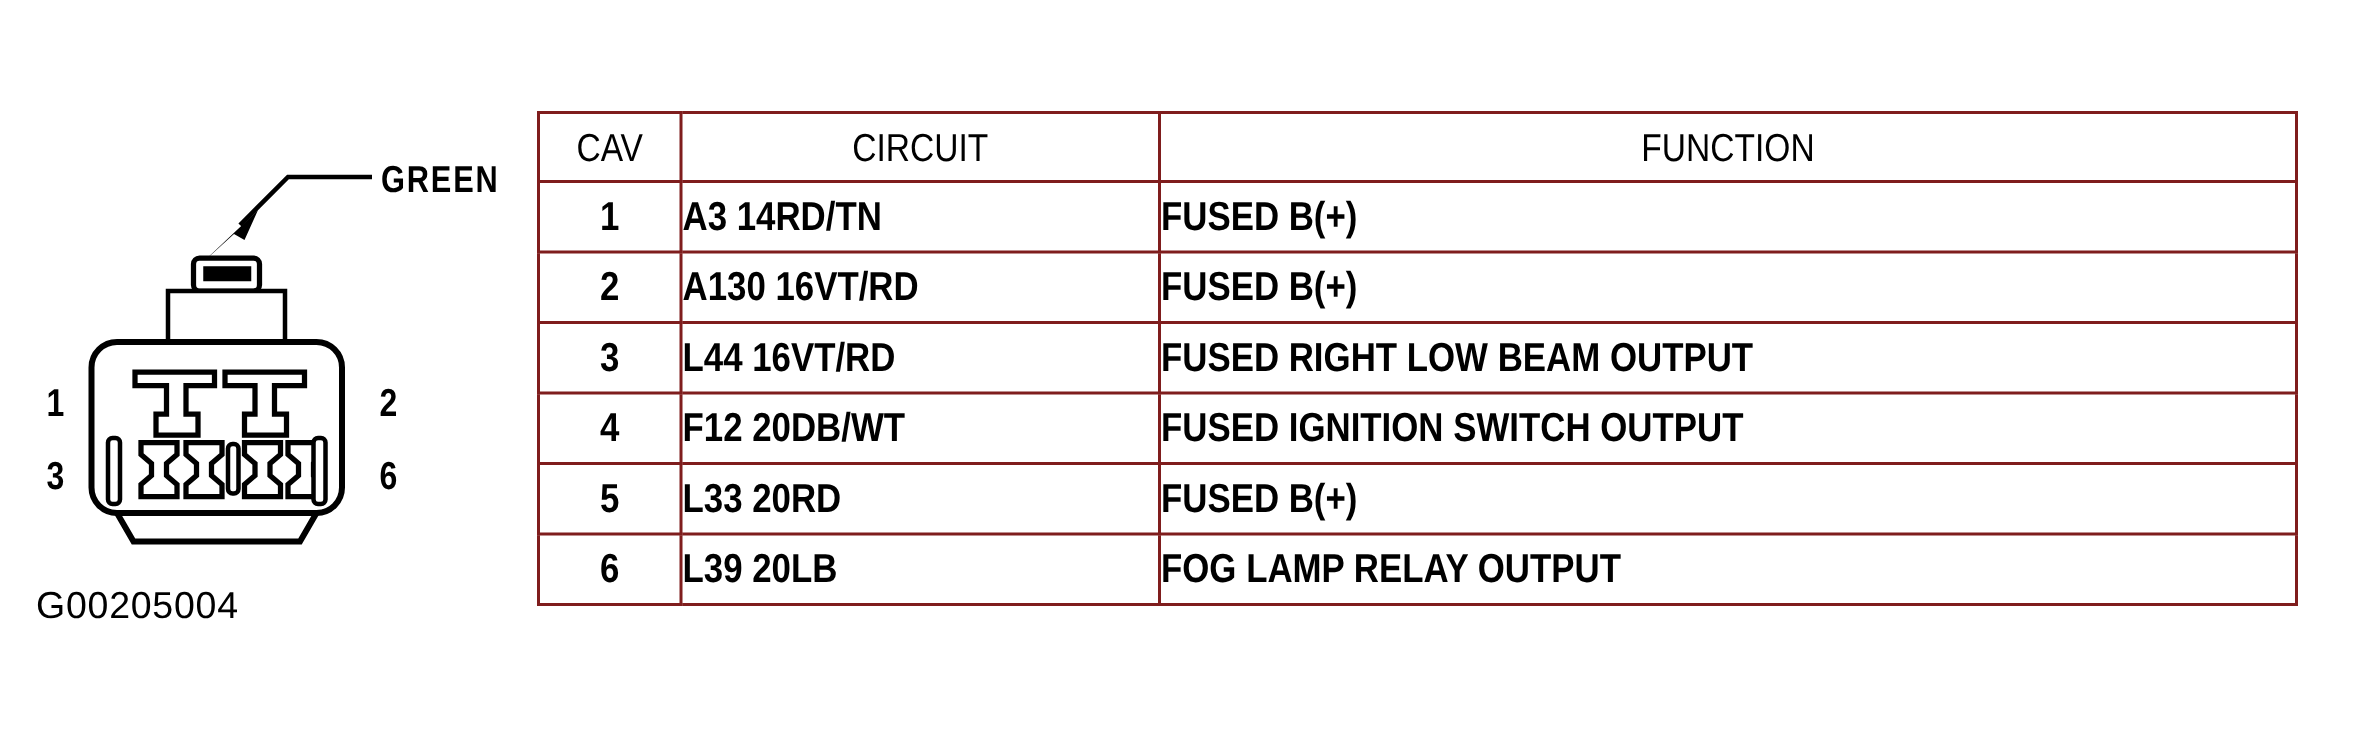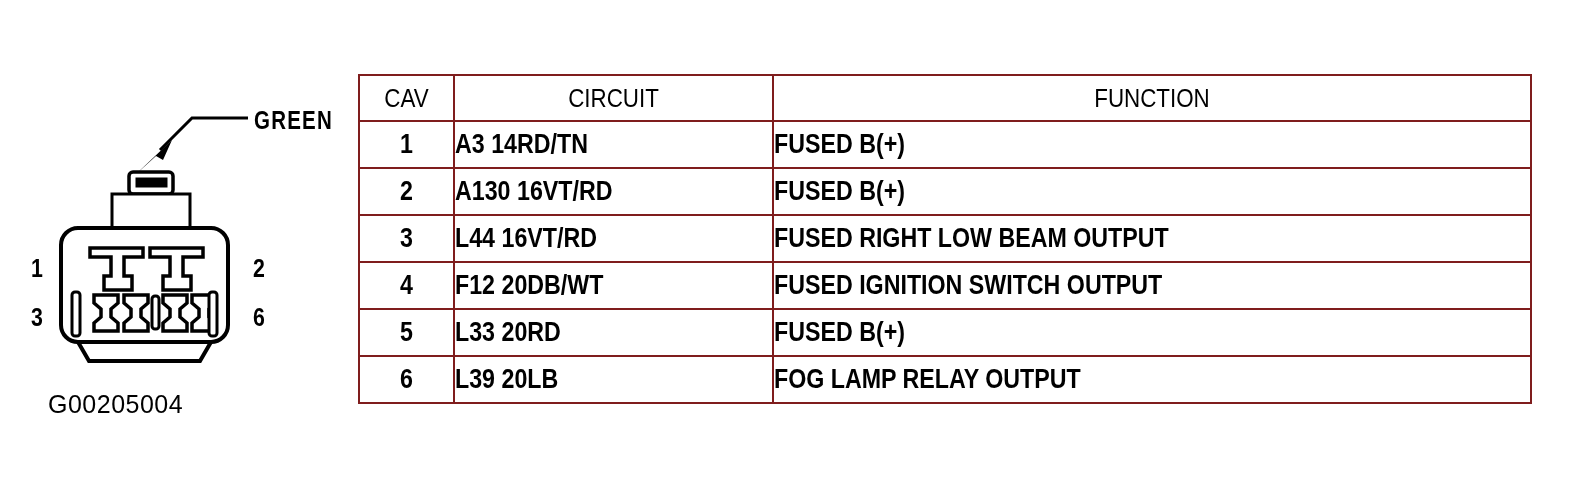--- a/index.html
+++ b/index.html
@@ -47,21 +47,21 @@
     font-size: 25px;
     letter-spacing: 1.5px;
   }
   #pin-label-1 { left: 31px; top: 255px; font-size: 26px; }
   #pin-label-3 { left: 31px; top: 304px; font-size: 26px; }
   #pin-label-2 { left: 253px; top: 255px; font-size: 26px; }
   #pin-label-6 { left: 253px; top: 304px; font-size: 26px; }
 
   #figure-caption {
     position: absolute;
-    left: 48px;
+    left: 24px;
     top: 390px;
     font-size: 25px;
     font-family: "Liberation Sans", sans-serif;
     font-weight: 400;
     letter-spacing: 0.5px;
     color: #000;
     white-space: nowrap;
   }
 
   

